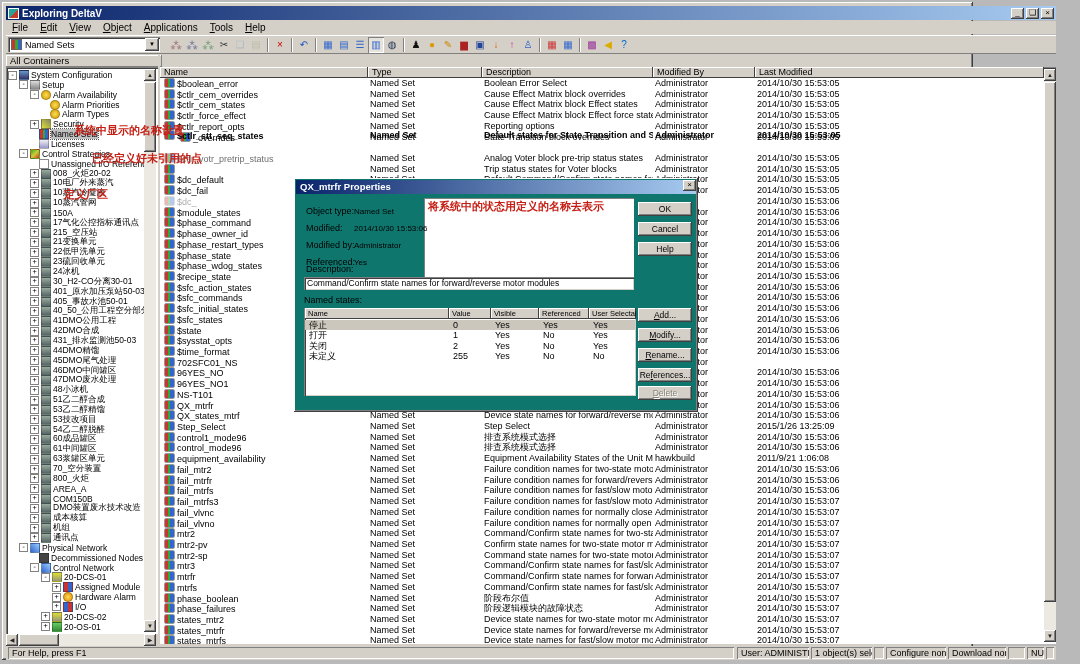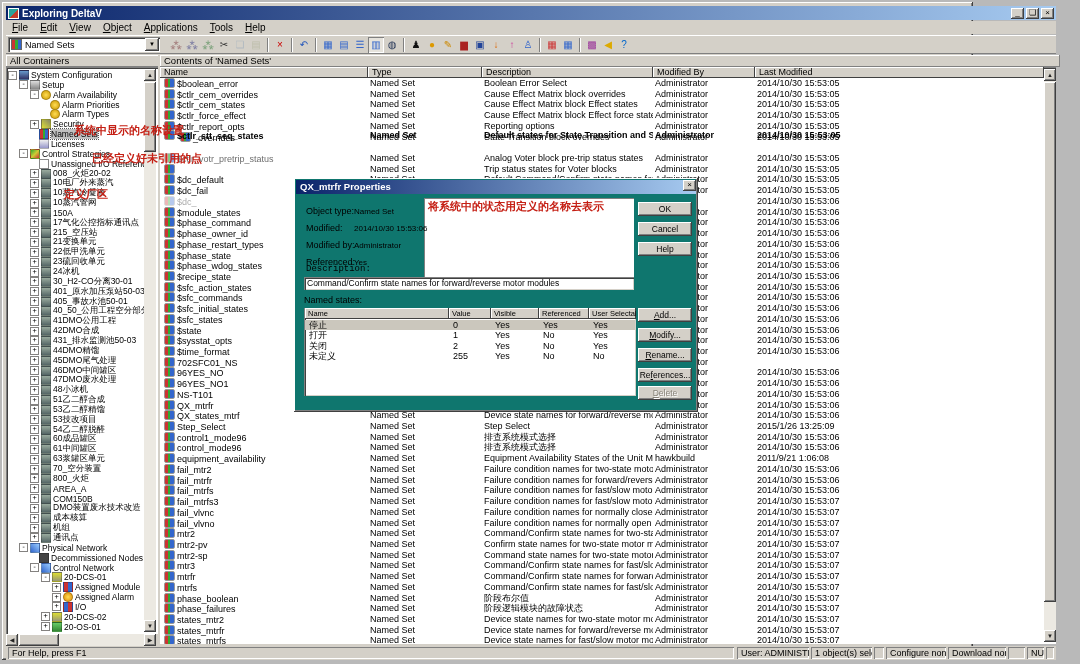--- a/index.html
+++ b/index.html
@@ -401,21 +401,21 @@
             <div class="tlabel">20-DCS-01</div>
           </div>
           <div class="trow" style="top: 515.2px; left: 46px;">
             <div class="texp">+</div>
             <div class="ticon ti-mod"></div>
             <div class="tlabel">Assigned Module</div>
           </div>
           <div class="trow" style="top: 525.05px; left: 46px;">
             <div class="texp">+</div>
             <div class="ticon ti-hw"></div>
-            <div class="tlabel">Assigned Alarm</div>
+            <div class="tlabel">Hardware Alarm</div>
           </div>
           <div class="trow" style="top: 534.9px; left: 46px;">
             <div class="texp">+</div>
             <div class="ticon ti-io"></div>
             <div class="tlabel">I/O</div>
           </div>
           <div class="trow" style="top: 544.75px; left: 35px;">
             <div class="texp">+</div>
             <div class="ticon ti-ctrl"></div>
             <div class="tlabel">20-DCS-02</div>
@@ -433,21 +433,20 @@
       <div class="sbtn btn" style="bottom:0;">▼</div>
     </div>
     <div class="hscroll" style="left:4px;top:632px;width:150px;">
       <div class="sbtn btn" style="left:0;">◀</div>
       <div class="sthumb btn" style="left:13px;width:40px;height:12px;"></div>
       <div class="sbtn btn" style="right:0;">▶</div>
     </div>
 
     <div id="splitter"></div>
 
-    <div class="pcaption" style="left:158px;top:53px;width:896px;">Contents of 'Named Sets'</div>
     <div id="listbg"></div>
     <div id="colheader">
         <div class="hcell" style="left: 0px; width: 208px;">Name</div>
         <div class="hcell" style="left: 208px; width: 114px;">Type</div>
         <div class="hcell" style="left: 322px; width: 171px;">Description</div>
         <div class="hcell" style="left: 493px; width: 102px;">Modified By</div>
         <div class="hcell" style="left: 595px; width: 289px;">Last Modified</div>
       </div>
     <div id="listrows">
         <div class="lr" style="top: 0px;">
@@ -847,21 +846,21 @@
     <div id="dfields">
         <div class="dlabel" style="left: 12px; top: 28px;">Object type:</div>
         <div class="dval" style="left: 60px; top: 28.5px;">Named Set</div>
         <div class="dlabel" style="left: 12px; top: 45px;">Modified:</div>
         <div class="dval" style="left: 60px; top: 45.5px;">2014/10/30 15:53:06</div>
         <div class="dlabel" style="left: 12px; top: 62px;">Modified by:</div>
         <div class="dval" style="left: 60px; top: 62.5px;">Administrator</div>
         <div class="dlabel" style="left: 12px; top: 79px;">Referenced:</div>
         <div class="dval" style="left: 60px; top: 79.5px;">Yes</div>
       </div>
-    <div class="dlabel" style="left:12px;top:86px;font-family:Liberation Mono, monospace;">Description:</div>
+    <div class="dlabel" style="left:12px;top:86px;">Description:</div>
     <div class="dedit inwhite">Command/Confirm state names for forward/reverse motor modules</div>
     <div class="dlabel" style="left:10px;top:117px;">Named states:</div>
     <div class="dtable inwhite" id="dtable">
         <div class="dth" style="left: 1px; width: 144px;">Name</div>
         <div class="dth" style="left: 145px; width: 42px;">Value</div>
         <div class="dth" style="left: 187px; width: 48px;">Visible</div>
         <div class="dth" style="left: 235px; width: 50px;">Referenced</div>
         <div class="dth" style="left: 285px; width: 47px;">User Selectable</div>
         <div class="dtr sel" style="top: 11.5px;">
           <div class="dtc" style="left: 4px; width: 141px;">停止</div>

